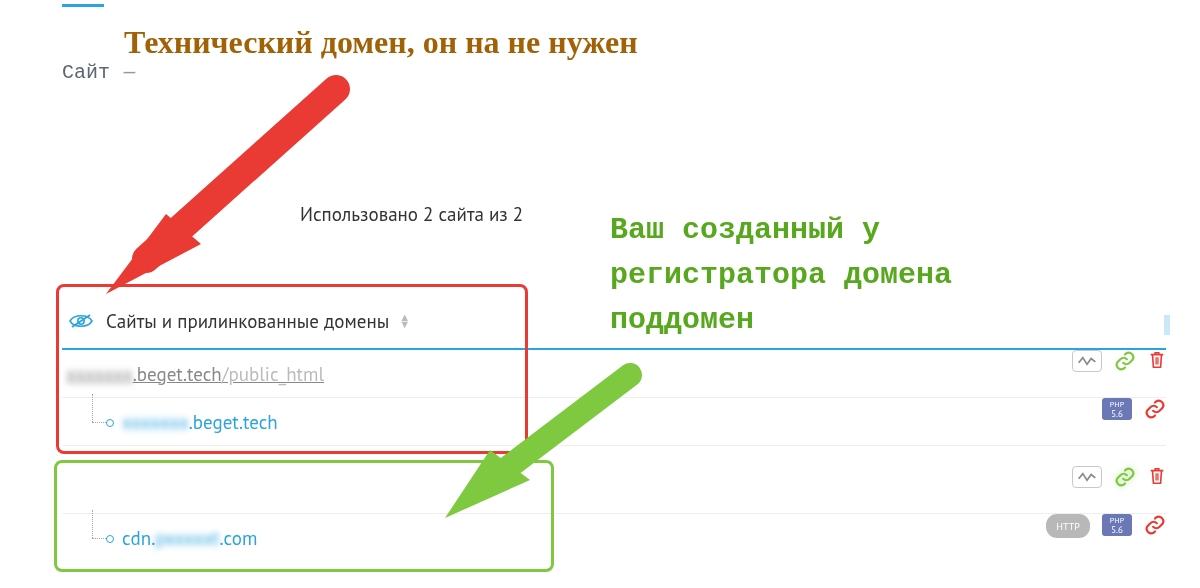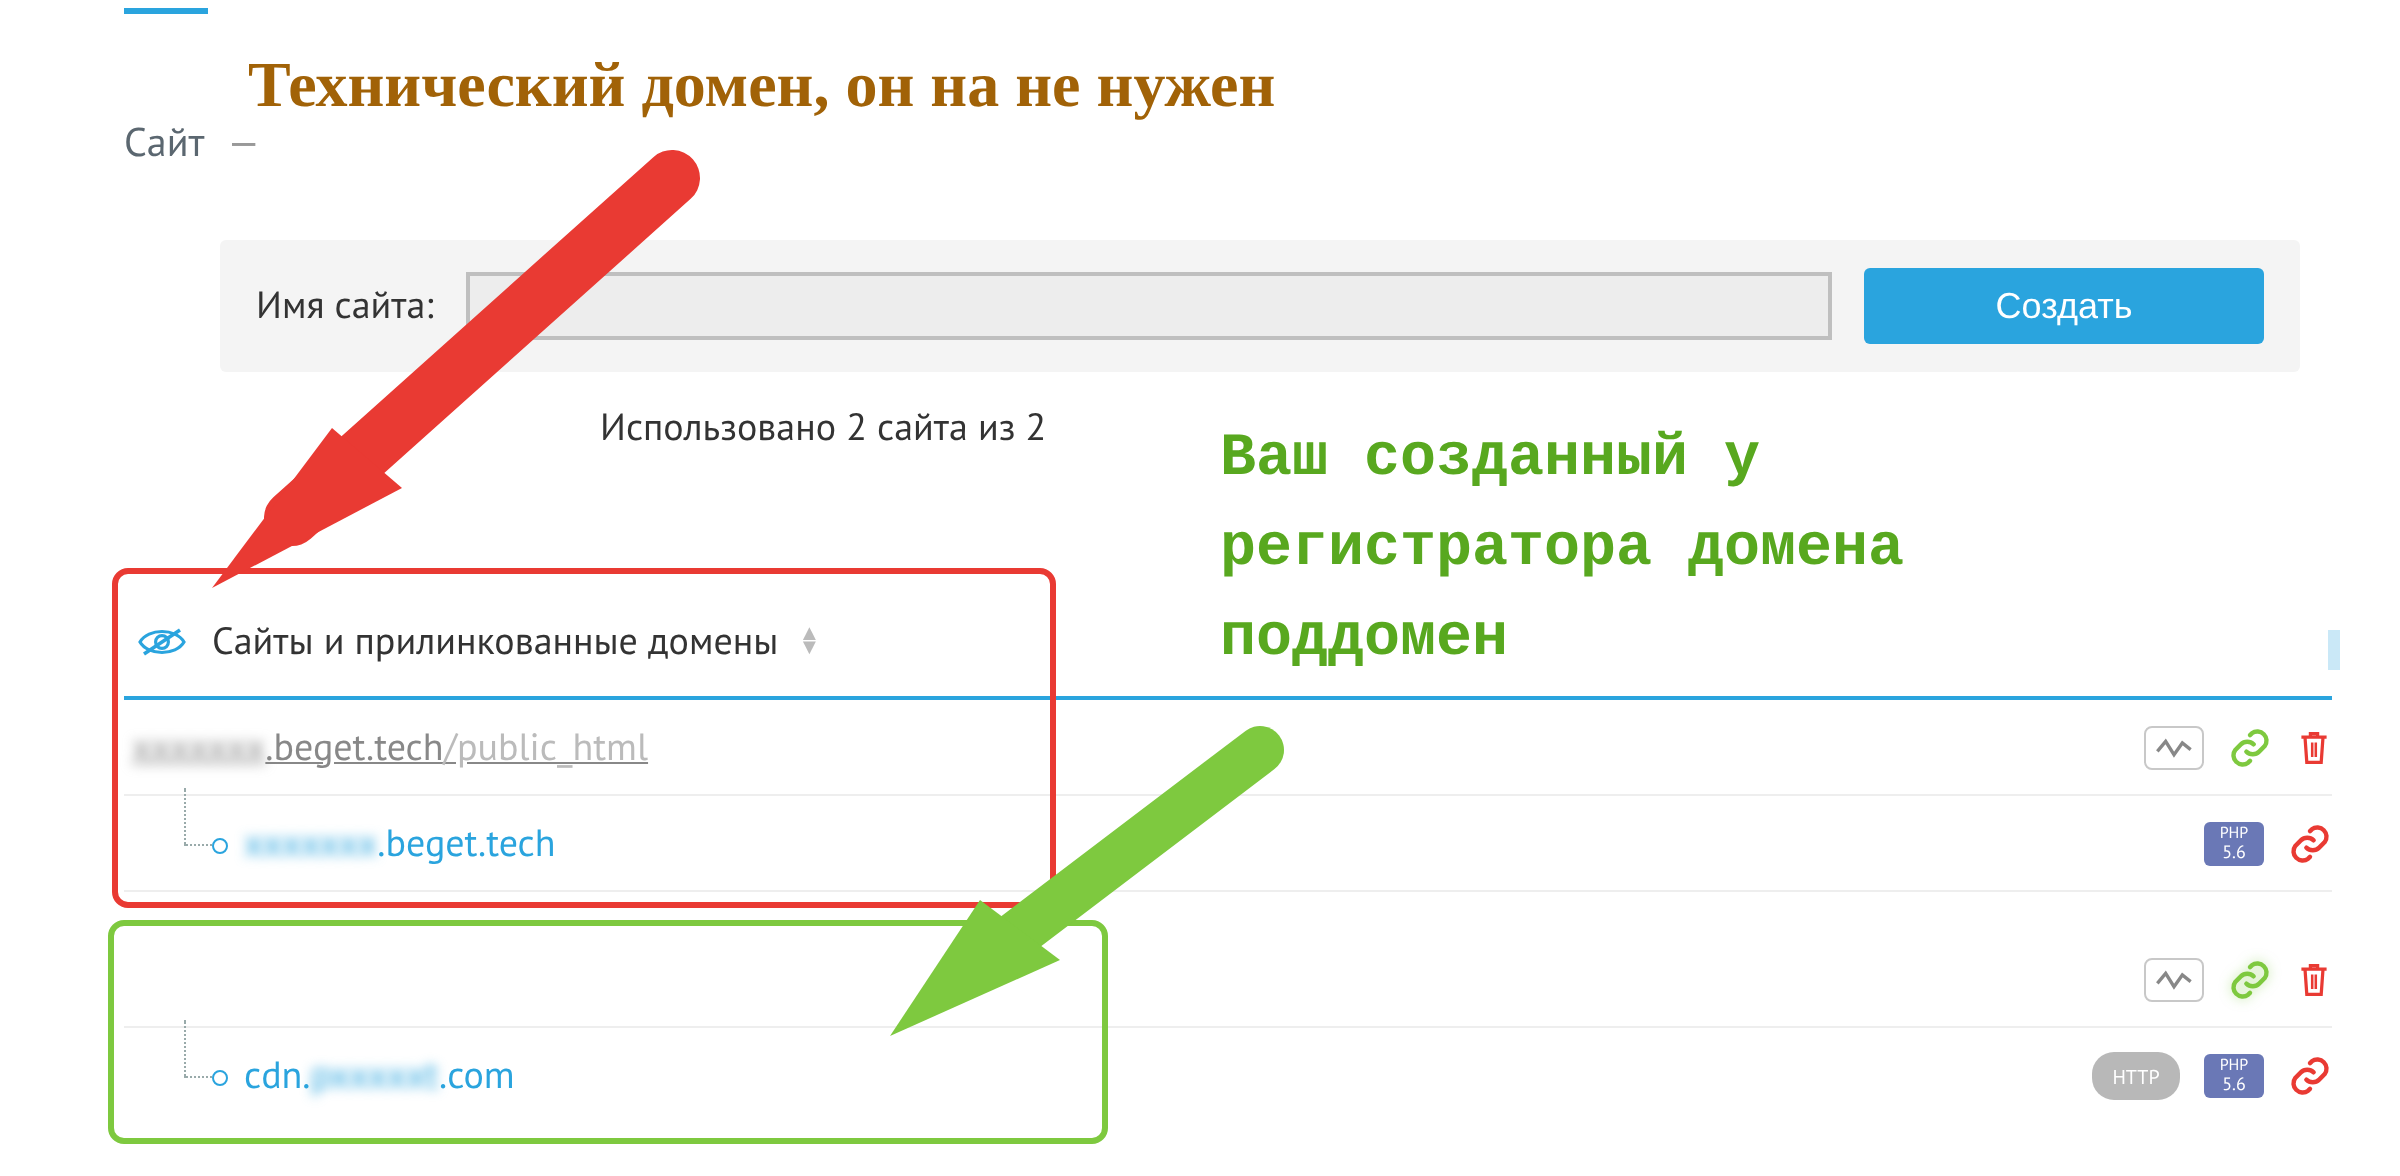--- a/index.html
+++ b/index.html
@@ -4,42 +4,42 @@
 <style>
   * { box-sizing: border-box; margin: 0; padding: 0; }
   html, body { width: 1200px; height: 588px; font-family: "PT Sans", Arial, sans-serif; color: #445; background: #fff; }
 
   .canvas { position: relative; width: 1200px; height: 588px; overflow: hidden; }
 
   
   .top-accent { position: absolute; left: 62px; top: 4px; width: 42px; height: 3px; background: #2aa4de; }
 
   .desc-row { position: absolute; left: 62px; top: 58px; font-size: 20px; color: #777; }
-  .desc-prefix { color: #5b6770; font-weight: 500; }
+  .desc-prefix { color: #5b6770; font-weight: 500; font-family: Liberation Mono, monospace; }
   .dash { color: #999; margin: 0 6px; }
 
   .create-bar { position: absolute; left: 110px; right: 50px; top: 120px; height: 66px; background: #f4f4f4; border-radius: 3px; padding: 14px 18px; display: flex; align-items: center; gap: 16px; }
   .create-label { font-size: 19px; color: #333; white-space: nowrap; }
   .create-input { flex: 1; height: 34px; border: 2px solid #bfbfbf; background: #ededed; }
   .create-btn { width: 200px; height: 38px; background: #2aa4de; color: #fff; border: none; border-radius: 3px; font-size: 18px; cursor: pointer; }
 
   .usage { position: absolute; left: 300px; top: 202px; font-size: 19px; color: #333; }
 
   .table-header { position: absolute; left: 62px; right: 34px; top: 294px; height: 56px; border-bottom: 2px solid #2aa4de; display: flex; align-items: center; background: #fff; }
   .eye { width: 26px; height: 18px; margin: 0 12px 0 6px; position: relative; }
   .eye svg { width: 100%; height: 100%; display: block; }
   .th-title { font-size: 19px; color: #333; }
   .sort { margin-left: 10px; color: #bbb; display: flex; flex-direction: column; line-height: 7px; font-size: 11px; }
 
   .row { position: absolute; left: 62px; right: 34px; height: 48px; display: flex; align-items: center; padding-left: 4px; border-bottom: 1px solid #eee; }
   .row .path { font-size: 19px; color: #888; text-decoration: underline; }
   .row .path .muted { color: #bbb; }
   .row .blur { filter: blur(3px); color: #888; }
 
-  .actions { position: absolute; right: 0; top: 0; bottom: 0; display: flex; align-items: center; gap: 12px; }
+  .actions { position: absolute; right: 0; top: 0; bottom: 0; display: flex; align-items: flex-start; gap: 12px; }
   .chip { display: inline-flex; align-items: center; justify-content: center; width: 30px; height: 22px; border: 1px solid #c8c8c8; border-radius: 4px; font-size: 13px; color: #888; background: #fff; }
   .php-badge { width: 30px; height: 22px; background: #6a78b6; color: #fff; font-size: 9px; border-radius: 3px; display: inline-flex; flex-direction: column; align-items: center; justify-content: center; line-height: 9px; }
   .link-ic { width: 22px; height: 22px; }
   .link-ic svg { width: 100%; height: 100%; display: block; }
   .trash-ic { width: 18px; height: 20px; }
   .trash-ic svg { width: 100%; height: 100%; display: block; }
   .http-pill { width: 44px; height: 24px; background: #b8b8b8; color: #fff; border-radius: 11px; font-size: 10px; display: inline-flex; align-items: center; justify-content: center; }
 
   .tree-pipe { width: 42px; height: 48px; margin-left: 18px; position: relative; }
   .tree-pipe::before { content: ""; position: absolute; left: 12px; top: -4px; width: 0; height: 28px; border-left: 1px dotted #9aa; }
@@ -71,25 +71,20 @@
 
 <div class="canvas">
 
   <div class="top-accent"></div>
 
   <div class="desc-row">
     <span class="desc-prefix">Сайт</span>
     <span class="dash">—</span>
   </div>
 
-  <div class="create-bar">
-    <span class="create-label">Имя сайта:</span>
-    <input class="create-input" value="" style="">
-    <button class="create-btn">Создать</button>
-  </div>
 
   <div class="usage">Использовано 2 сайта из 2</div>
 
   <div class="table-header">
     <span class="eye">
       <svg viewBox="0 0 26 18">
           <path d="M2 9 C6 2 20 2 24 9 C20 16 6 16 2 9 Z" fill="none" stroke="#2aa4de" stroke-width="1.6"></path>
           <circle cx="13" cy="9" r="3.2" fill="none" stroke="#2aa4de" stroke-width="1.6"></circle>
           <line x1="4" y1="15" x2="22" y2="3" stroke="#2aa4de" stroke-width="1.8"></line>
         </svg>

